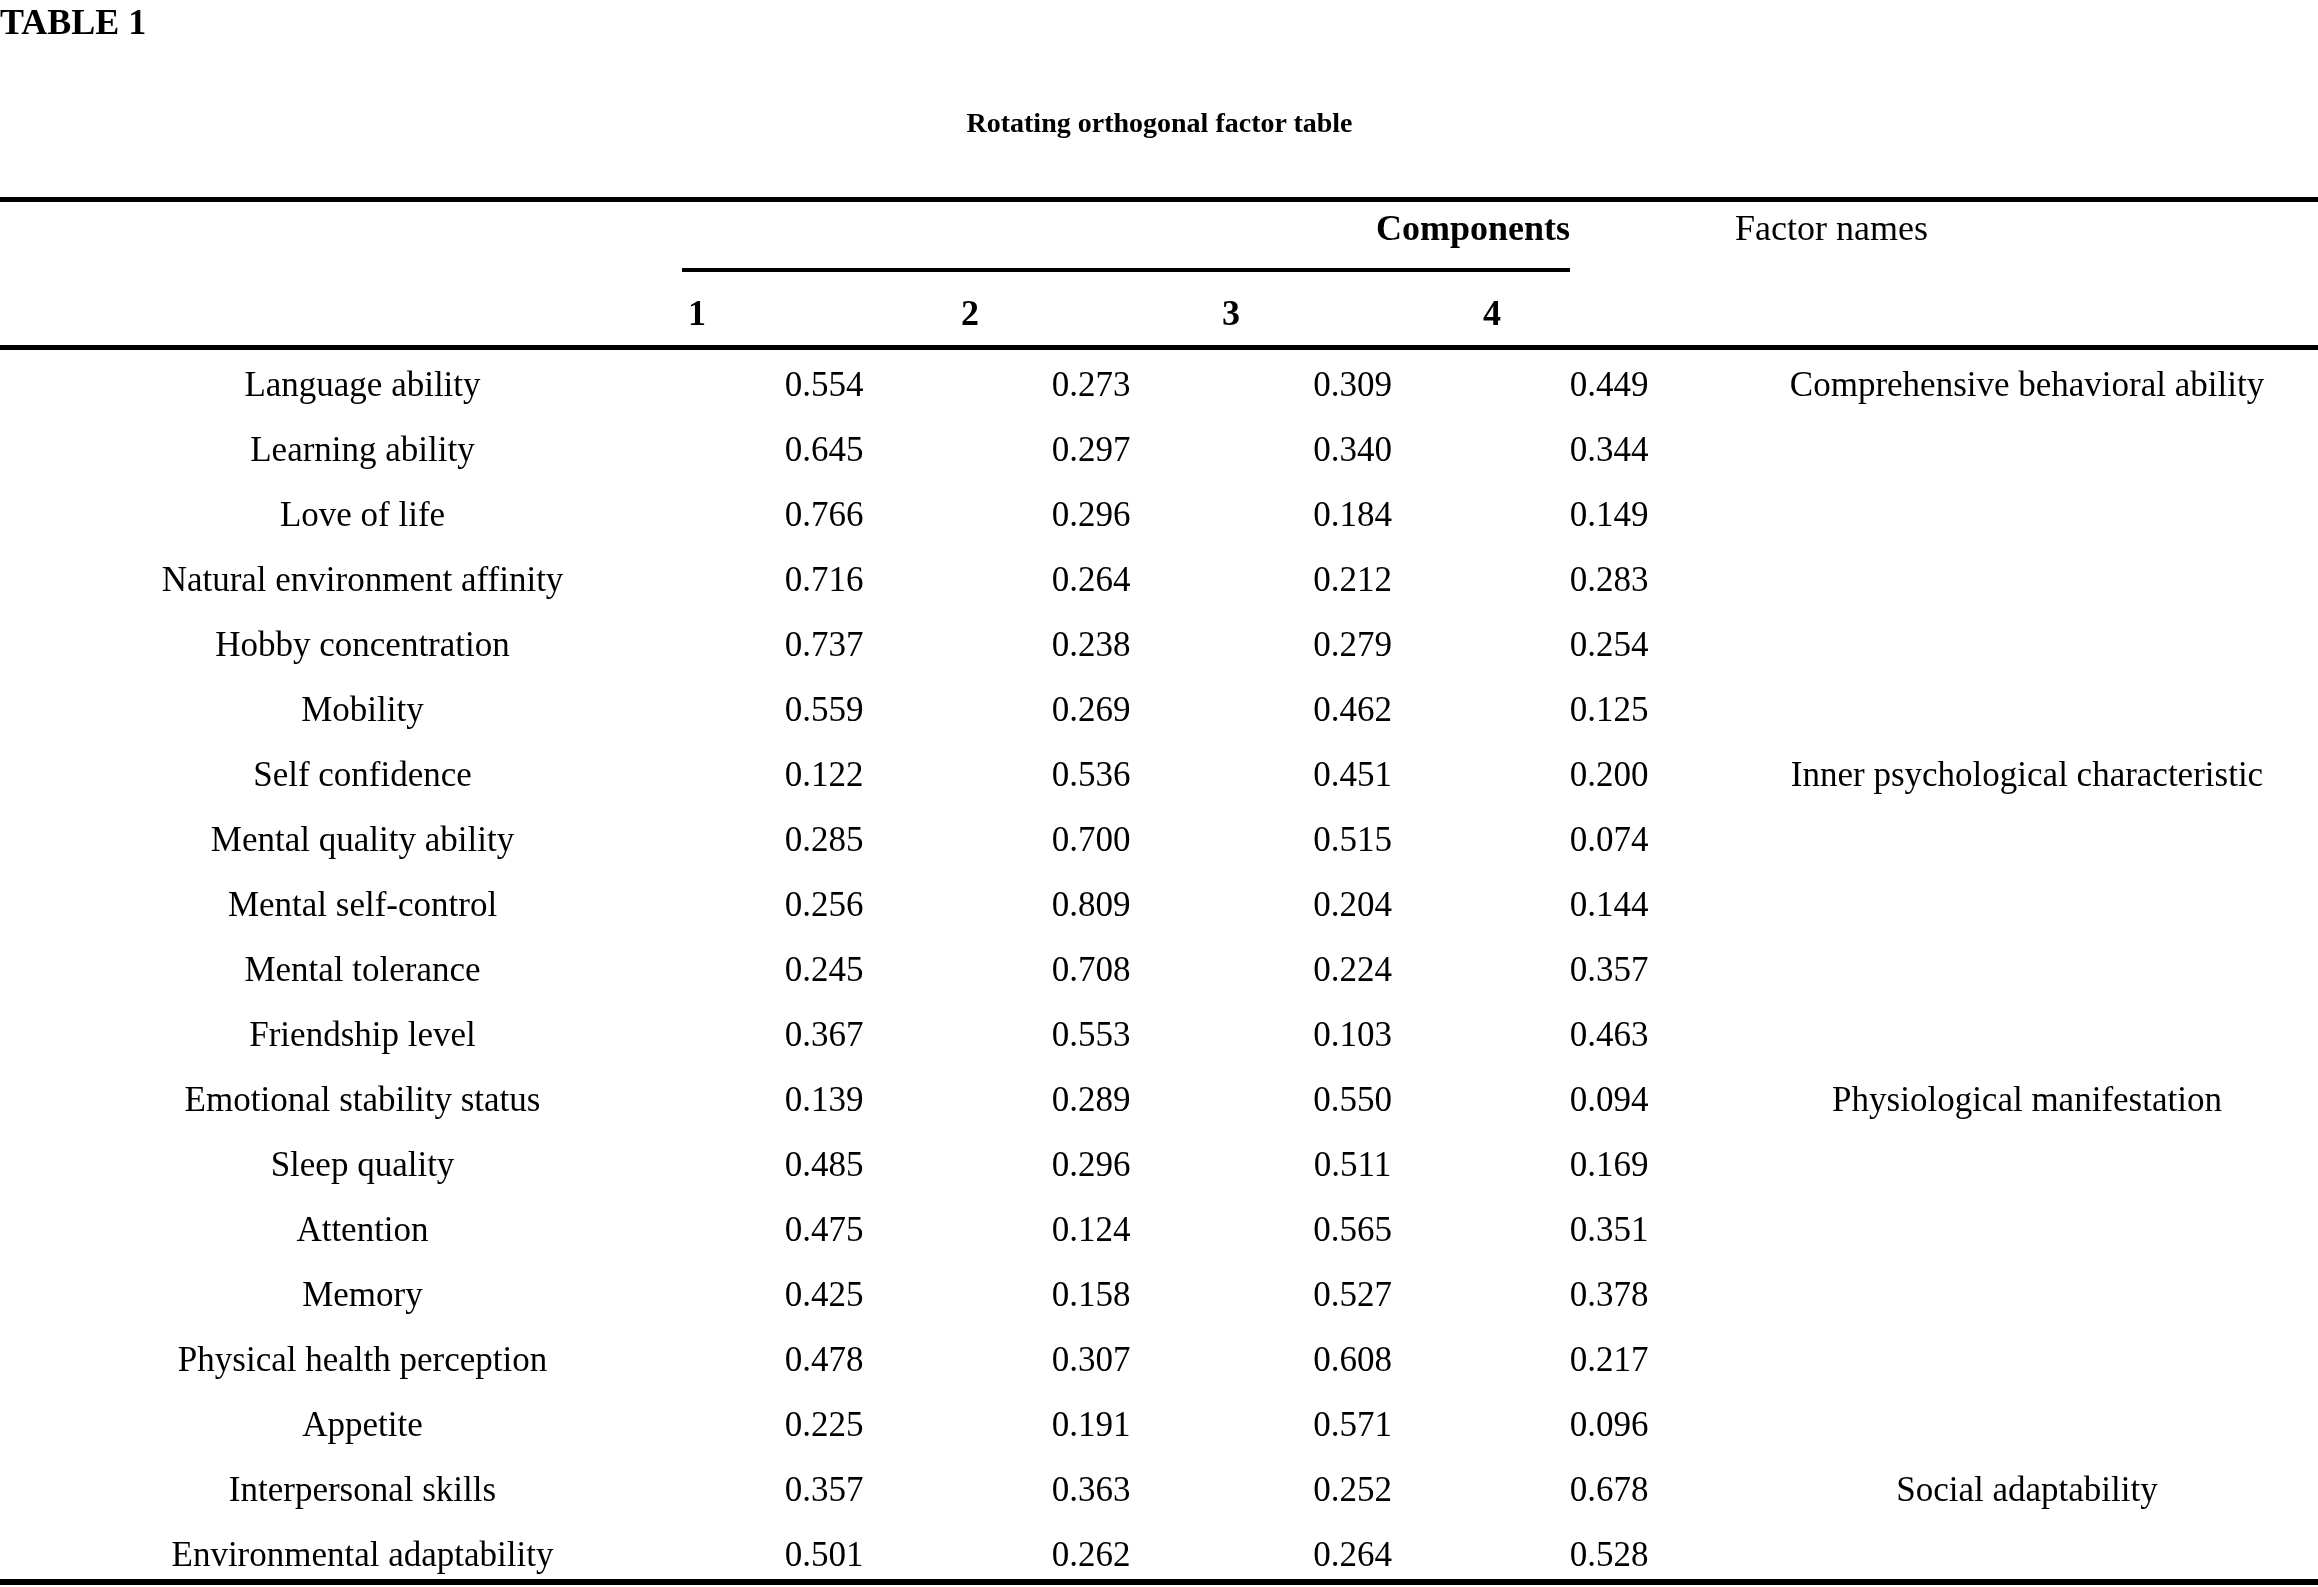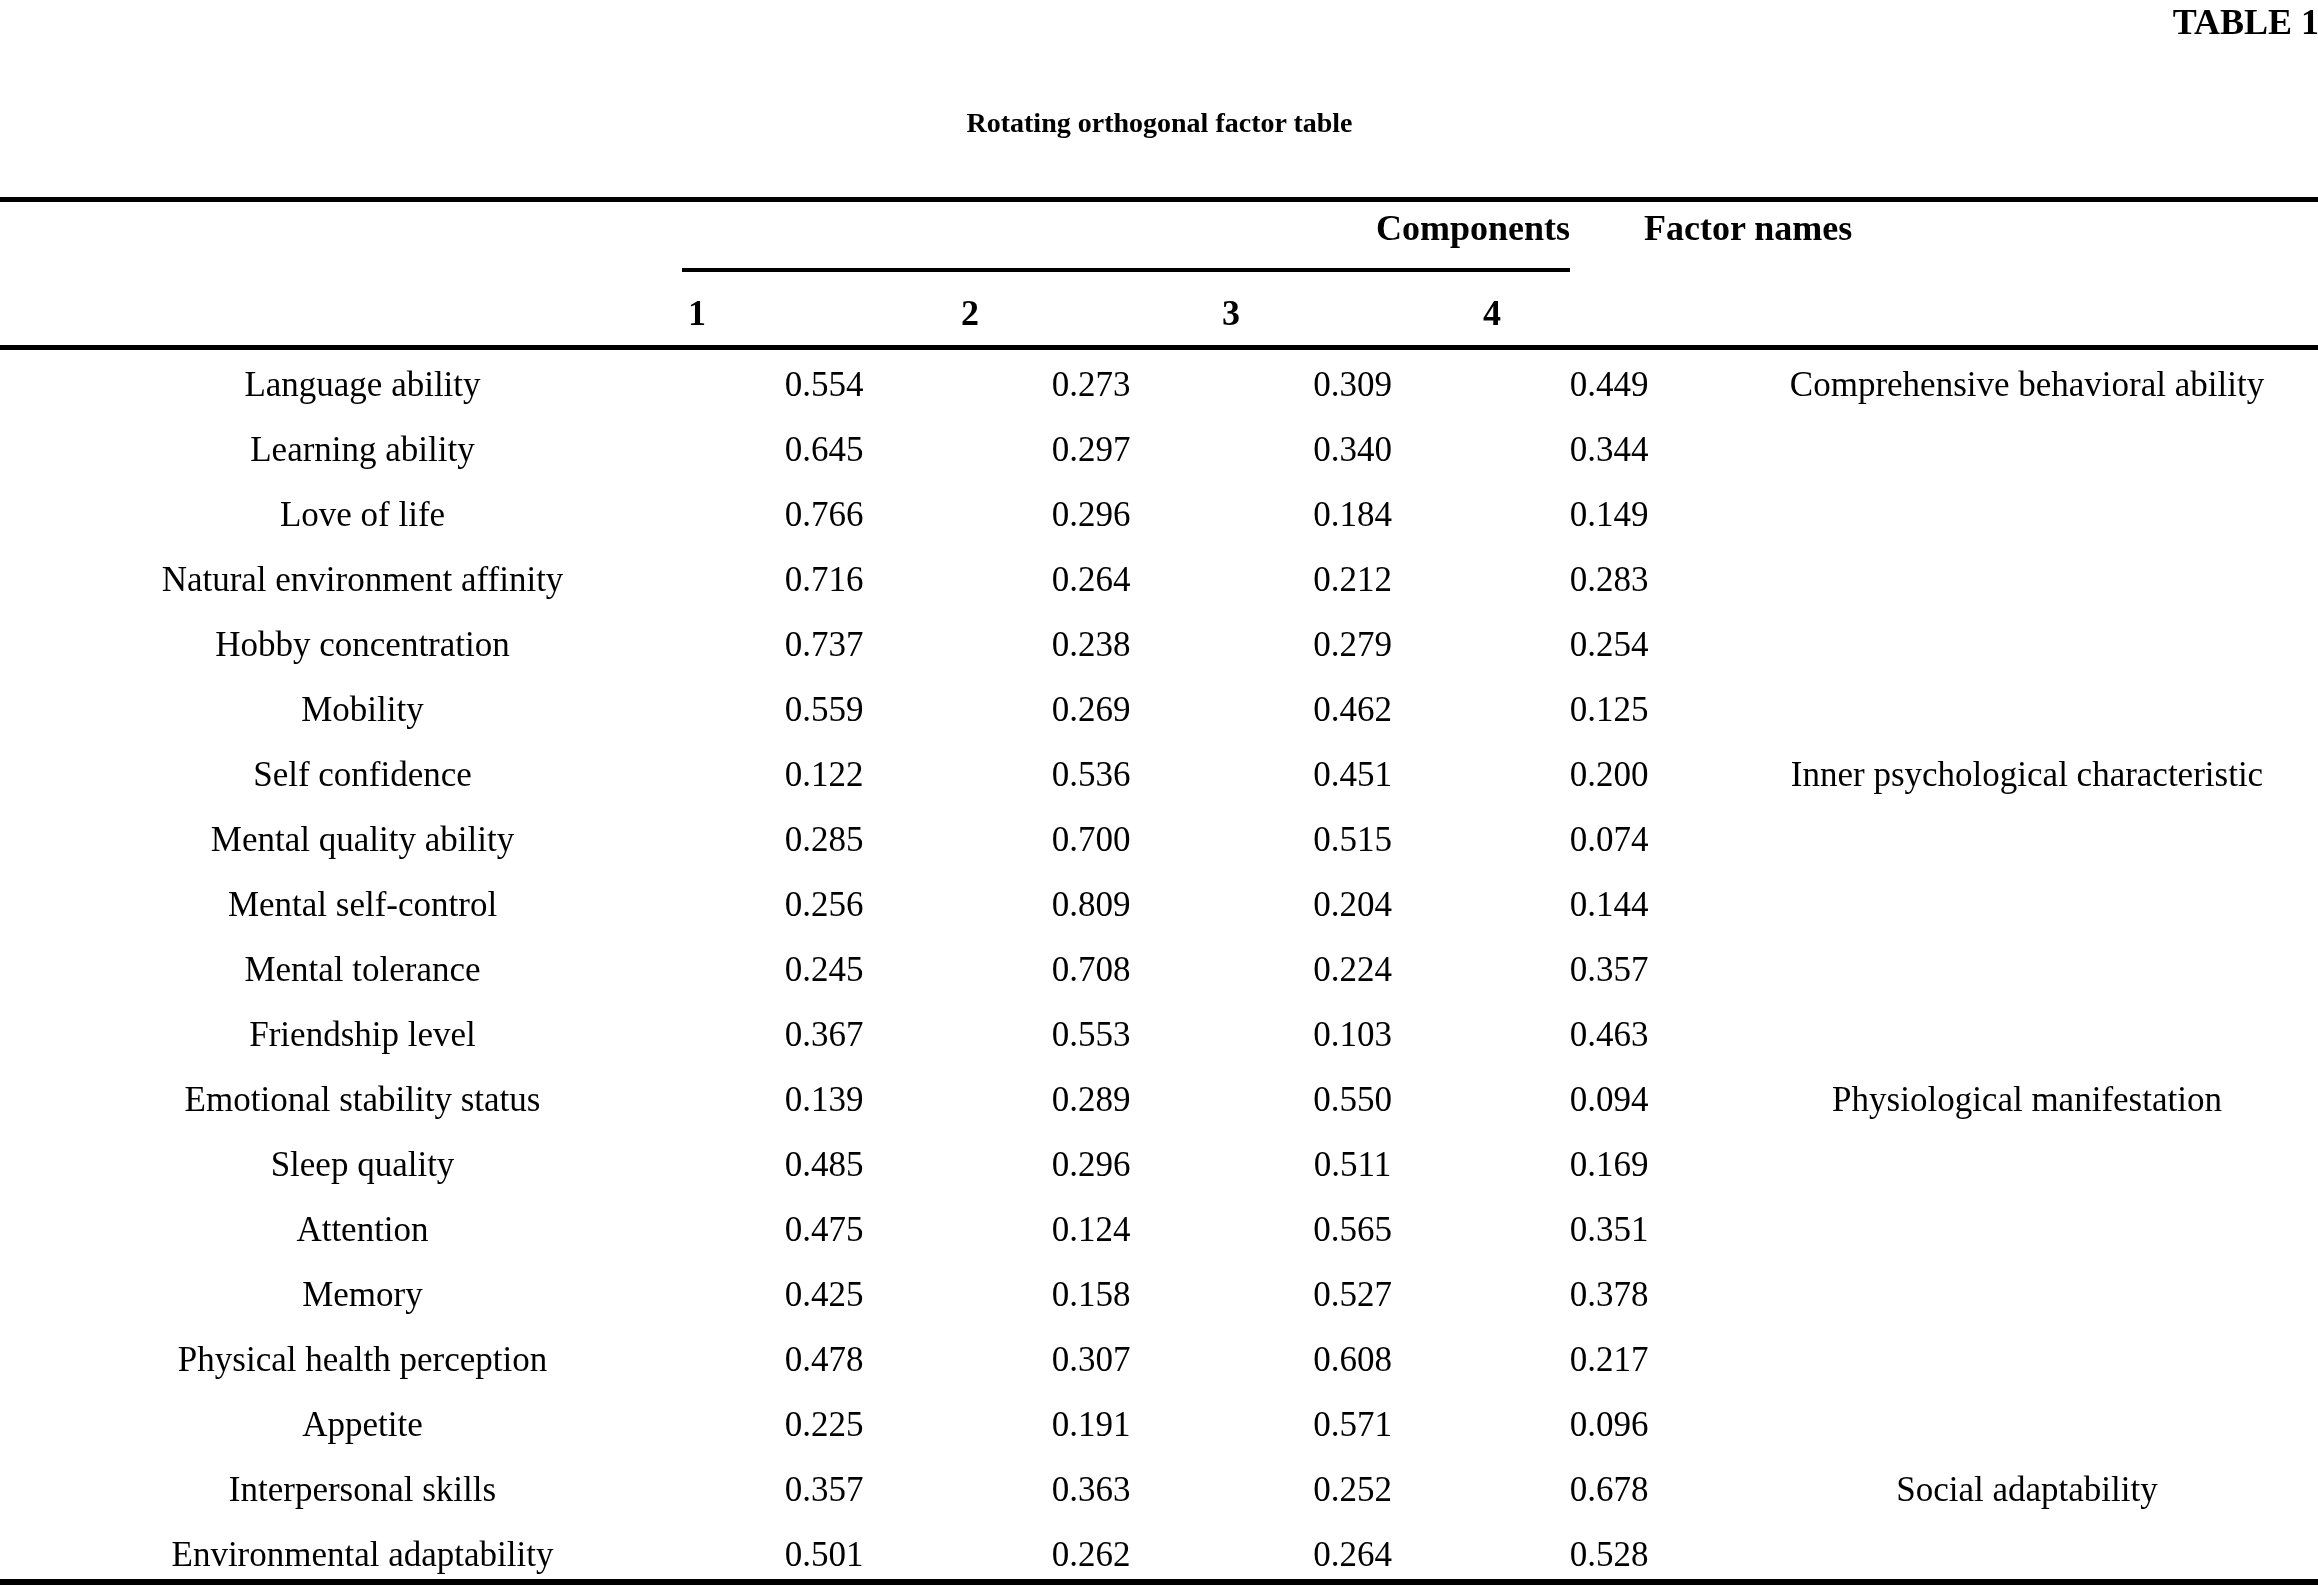--- a/index.html
+++ b/index.html
@@ -14,21 +14,21 @@
     background: #ffffff;
     color: #000000;
     font-family: "Liberation Serif", "DejaVu Serif", serif;
     overflow: hidden;
   }
   .table-label {
     position: absolute;
     top: 4.4px;
     left: 0;
     width: 100%;
-    text-align: right;
+    text-align: left;
     font-size: 36px;
     font-weight: bold;
     line-height: 1;
   }
   .table-title {
     position: absolute;
     top: 109px;
     left: 0;
     width: 100%;
     text-align: center;
@@ -51,23 +51,23 @@
     left: 682px;
     width: 888px;
     text-align: right;
     font-size: 36px;
     font-weight: bold;
     line-height: 1;
   }
   .factor-names-header {
     position: absolute;
     top: 210px;
-    left: 1644px;
+    left: 1735px;
     font-size: 36px;
-    font-weight: bold;
+    font-weight: normal;
     line-height: 1;
   }
   .components-underline {
     position: absolute;
     top: 268px;
     left: 682px;
     width: 888px;
     height: 4.4px;
     background: #000000;
   }

